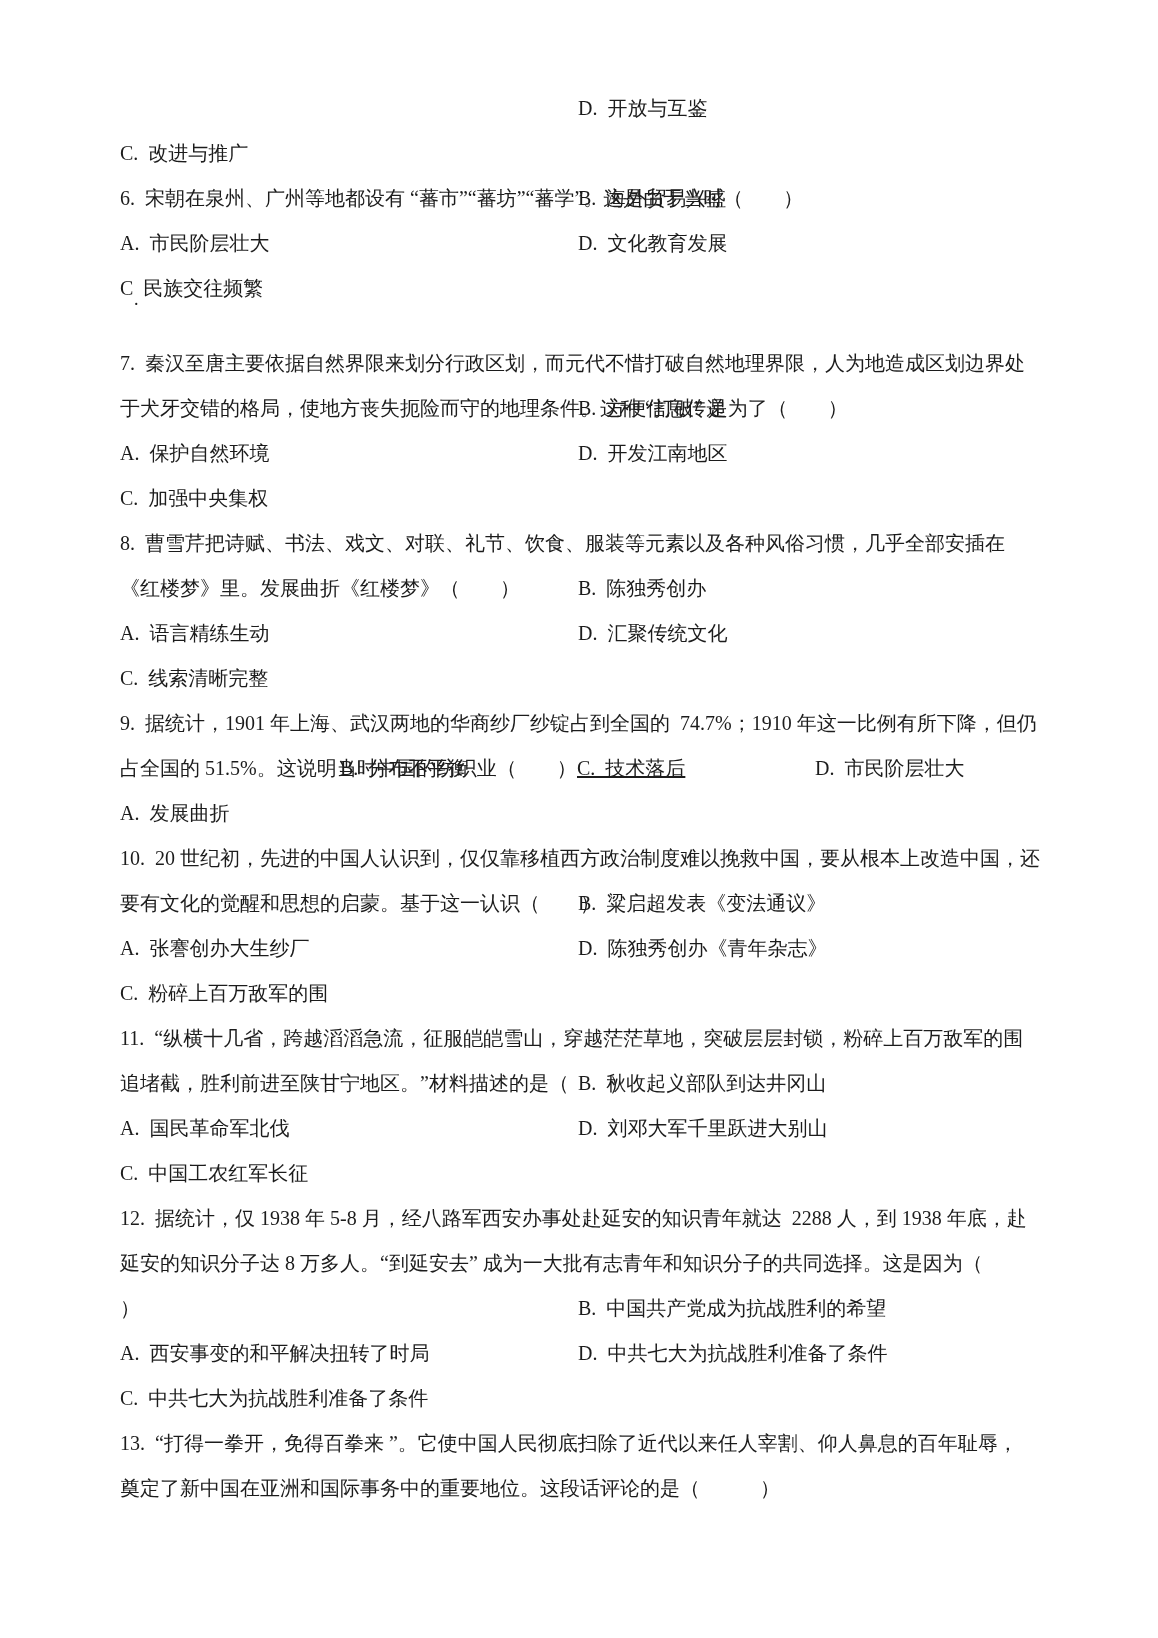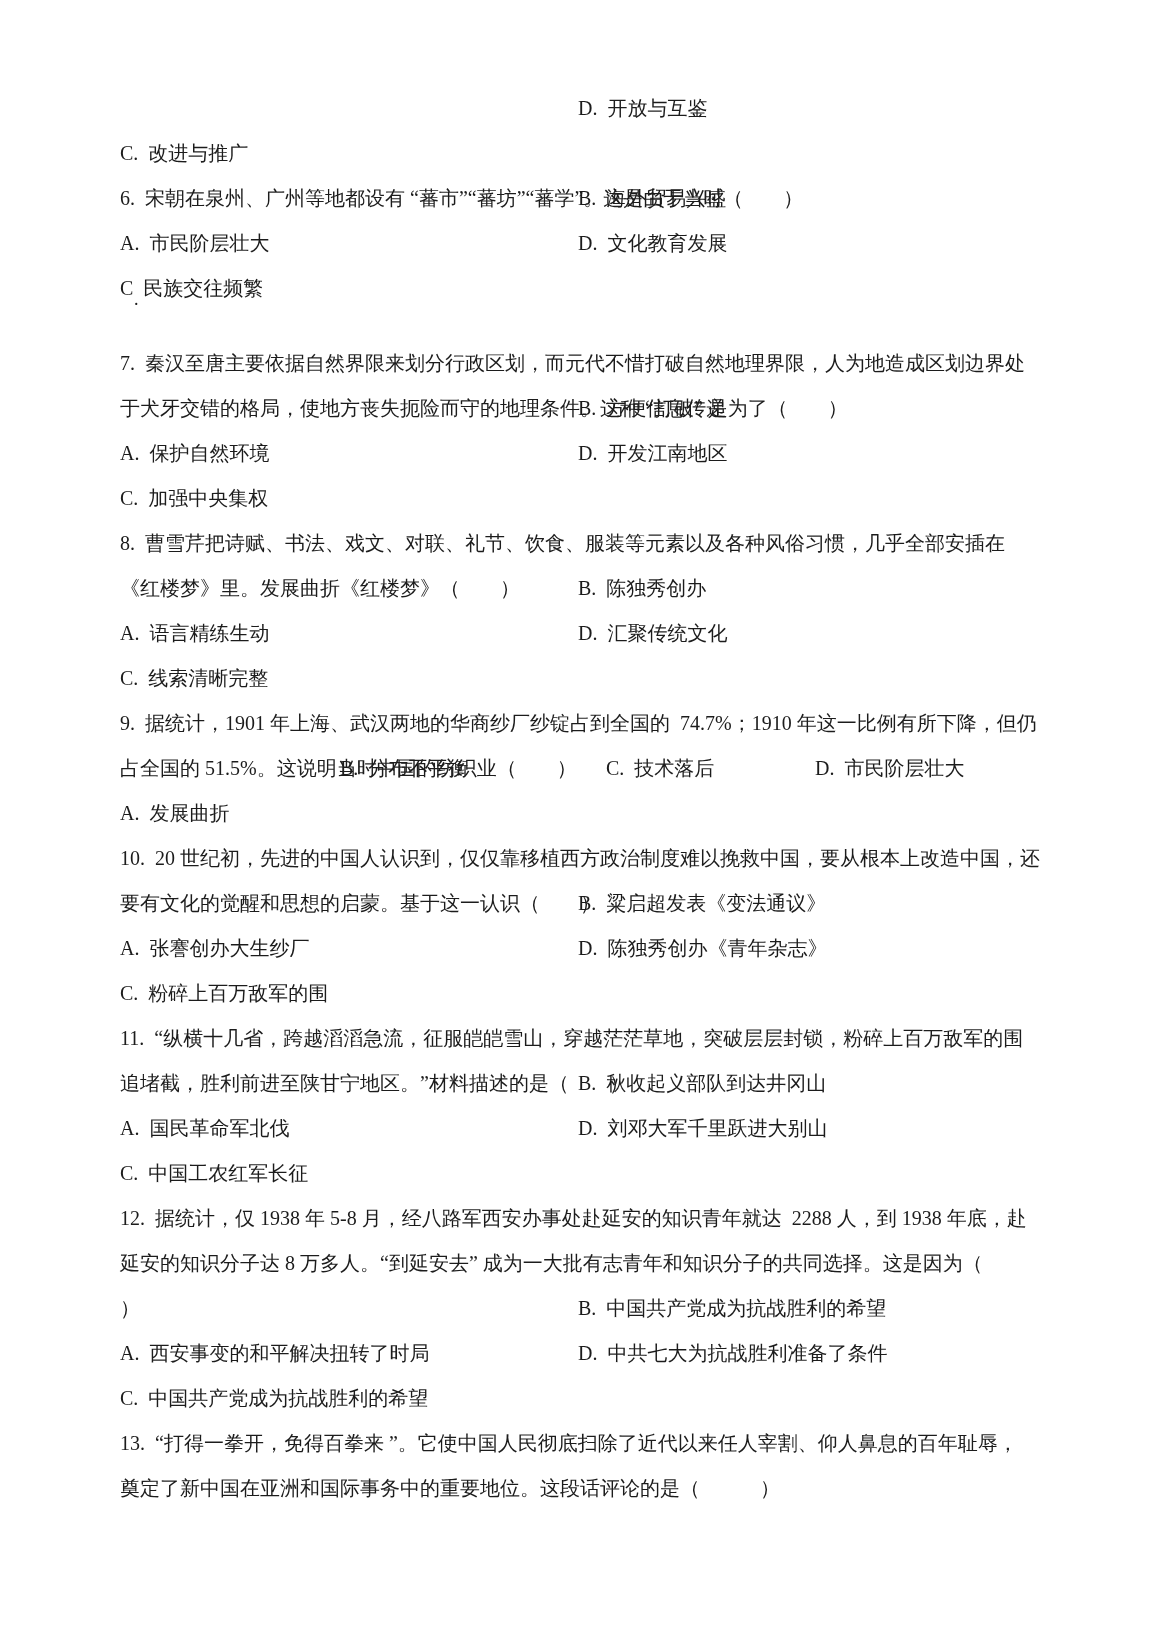--- a/index.html
+++ b/index.html
@@ -24,21 +24,21 @@
   }
   .row.mark-row{
     height:30px;
     line-height:22px;
     padding-left:116px;
     font-size:18px;
   }
   .cell{display:inline-block;}
   .cell-right{position:absolute;left:578px;top:0;}
   .q-b{position:absolute;left:340px;top:0;}
-  .q-c{position:absolute;left:606px;top:0;}
+  .q-c{position:absolute;left:577px;top:0;text-decoration:underline;}
   .q-d{position:absolute;left:815px;top:0;}
 </style>
 </head>
 <body>
 
 <div class="page">
 
   <div class="row">
     <span class="cell">C.  改进与推广</span>
     <span class="cell cell-right">D.  开放与互鉴</span>
@@ -140,21 +140,21 @@
     <span class="cell">延安的知识分子达 8 万多人。“到延安去” 成为一大批有志青年和知识分子的共同选择。这是因为（</span>
   </div>
   <div class="row">
     <span class="cell">）</span>
   </div>
   <div class="row">
     <span class="cell">A.  西安事变的和平解决扭转了时局</span>
     <span class="cell cell-right">B.  中国共产党成为抗战胜利的希望</span>
   </div>
   <div class="row">
-    <span class="cell">C.  中国共产党成为抗战胜利的希望</span>
+    <span class="cell">C.  中共七大为抗战胜利准备了条件</span>
     <span class="cell cell-right">D.  中共七大为抗战胜利准备了条件</span>
   </div>
 
   <div class="row">
     <span class="cell">13.  “打得一拳开，免得百拳来 ”。它使中国人民彻底扫除了近代以来任人宰割、仰人鼻息的百年耻辱，</span>
   </div>
   <div class="row">
     <span class="cell">奠定了新中国在亚洲和国际事务中的重要地位。这段话评论的是（　　　）</span>
   </div>
 

